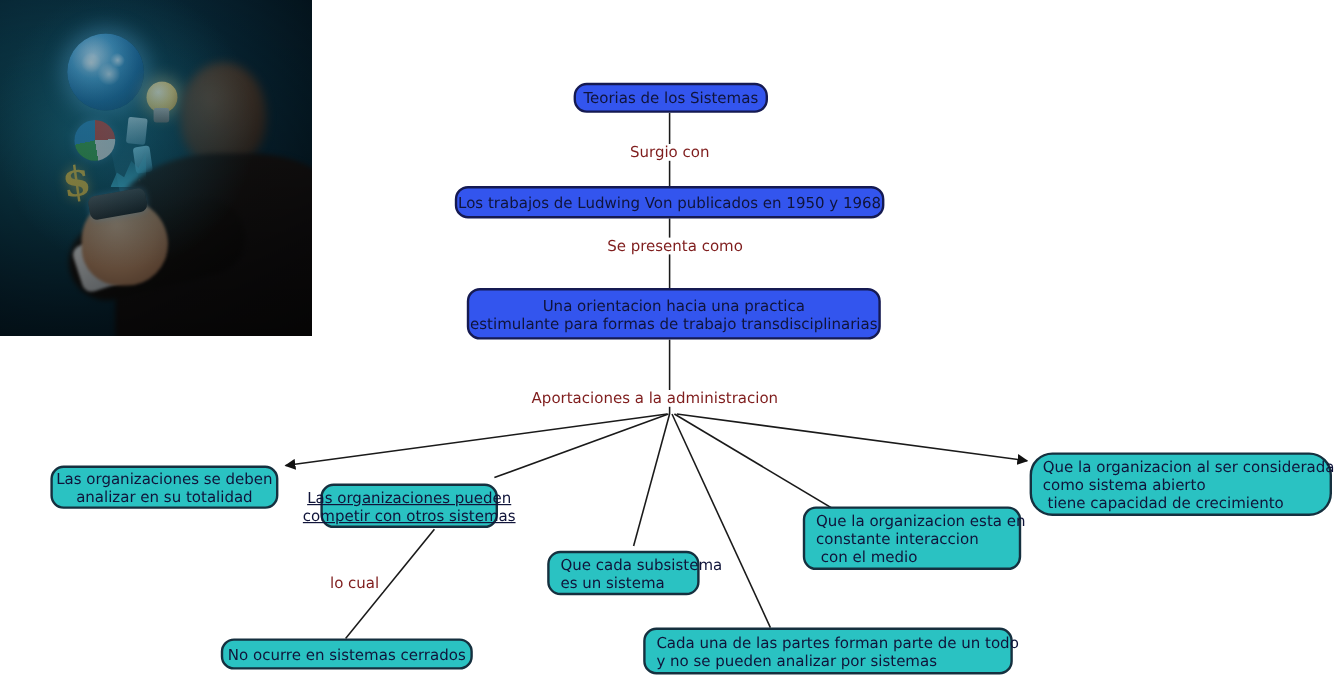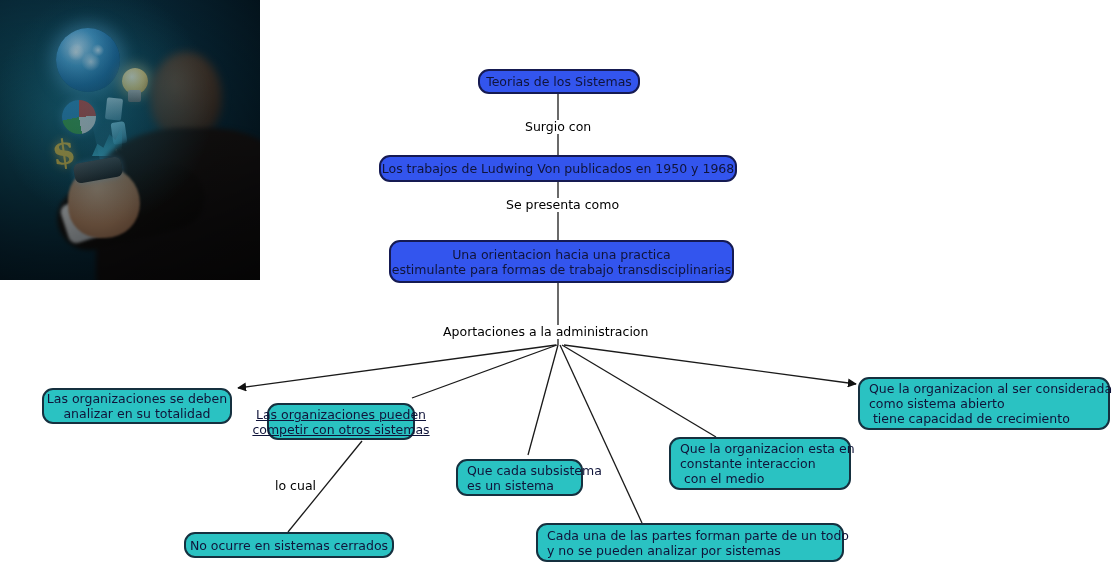--- a/index.html
+++ b/index.html
@@ -226,21 +226,21 @@
     text-align: left;
   }
   .node.teal.ctr {
     justify-content: center;
     text-align: center;
   }
   .linklabel {
     position: absolute;
     font-size: 12.5px;
     line-height: 14px;
-    color: #000000;
+    color: #7f1d1d;
     background: #ffffff;
     padding: 0 3px;
     white-space: nowrap;
   }
 </style>
 </head>
 <body>
 
 <div id="canvas">
 
@@ -302,25 +302,25 @@
 competir con otros sistemas</div>
 
   <div class="node teal ctr" style="left:184px; top:532px; width:210px; height:26px;">No ocurre en sistemas cerrados</div>
 
   <div class="node teal" style="left:456px; top:459px; width:127px; height:37px;">Que cada subsistema
 es un sistema</div>
 
   <div class="node teal" style="left:536px; top:523px; width:308px; height:39px;">Cada una de las partes forman parte de un todo
 y no se pueden analizar por sistemas</div>
 
-  <div class="node teal" style="left:669px; top:437px; width:182px; height:53px;">Que la organizacion esta en
+  <div class="node teal" style="left:669px; top:422px; width:182px; height:53px;">Que la organizacion esta en
 constante interaccion
  con el medio</div>
 
-  <div class="node teal" style="left:858px; top:377px; width:252px; height:53px;">Que la organizacion al ser considerada
+  <div class="node teal" style="left:858px; top:377px; width:252px; height:53px;border-radius:19px;">Que la organizacion al ser considerada
 como sistema abierto
  tiene capacidad de crecimiento</div>
 
   <div class="linklabel" style="left:522px; top:120px;">Surgio con</div>
 
   <div class="linklabel" style="left:503px; top:198px;">Se presenta como</div>
 
   <div class="linklabel" style="left:440px; top:325px;">Aportaciones a la administracion</div>
 
   <div class="linklabel" style="left:272px; top:479px;">lo cual</div>

